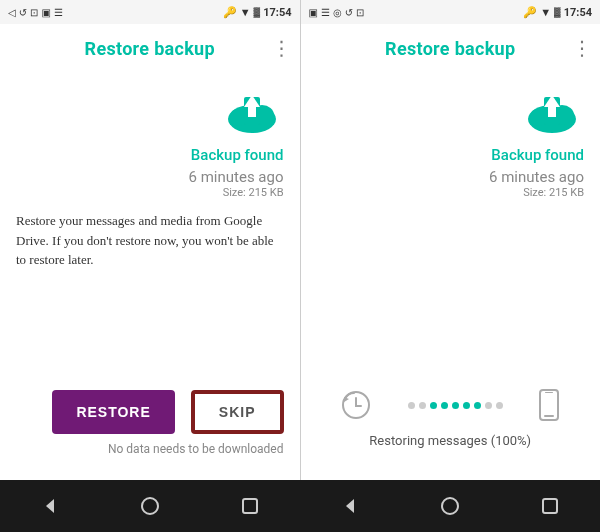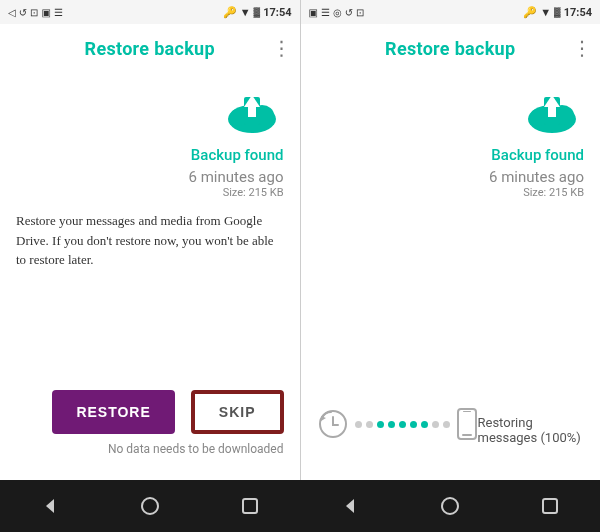--- a/index.html
+++ b/index.html
@@ -156,21 +156,21 @@
     .no-data-label {
       font-size: 12px;
       color: #888;
       margin-bottom: 8px;
     }
 
     
     .progress-area {
       width: 100%;
       display: flex;
-      flex-direction: row;
+      flex-direction: column;
       align-items: center;
       margin-top: auto;
       margin-bottom: 16px;
     }
 
     .progress-track {
       width: 220px;
       height: 32px;
       display: flex;
       align-items: center;

